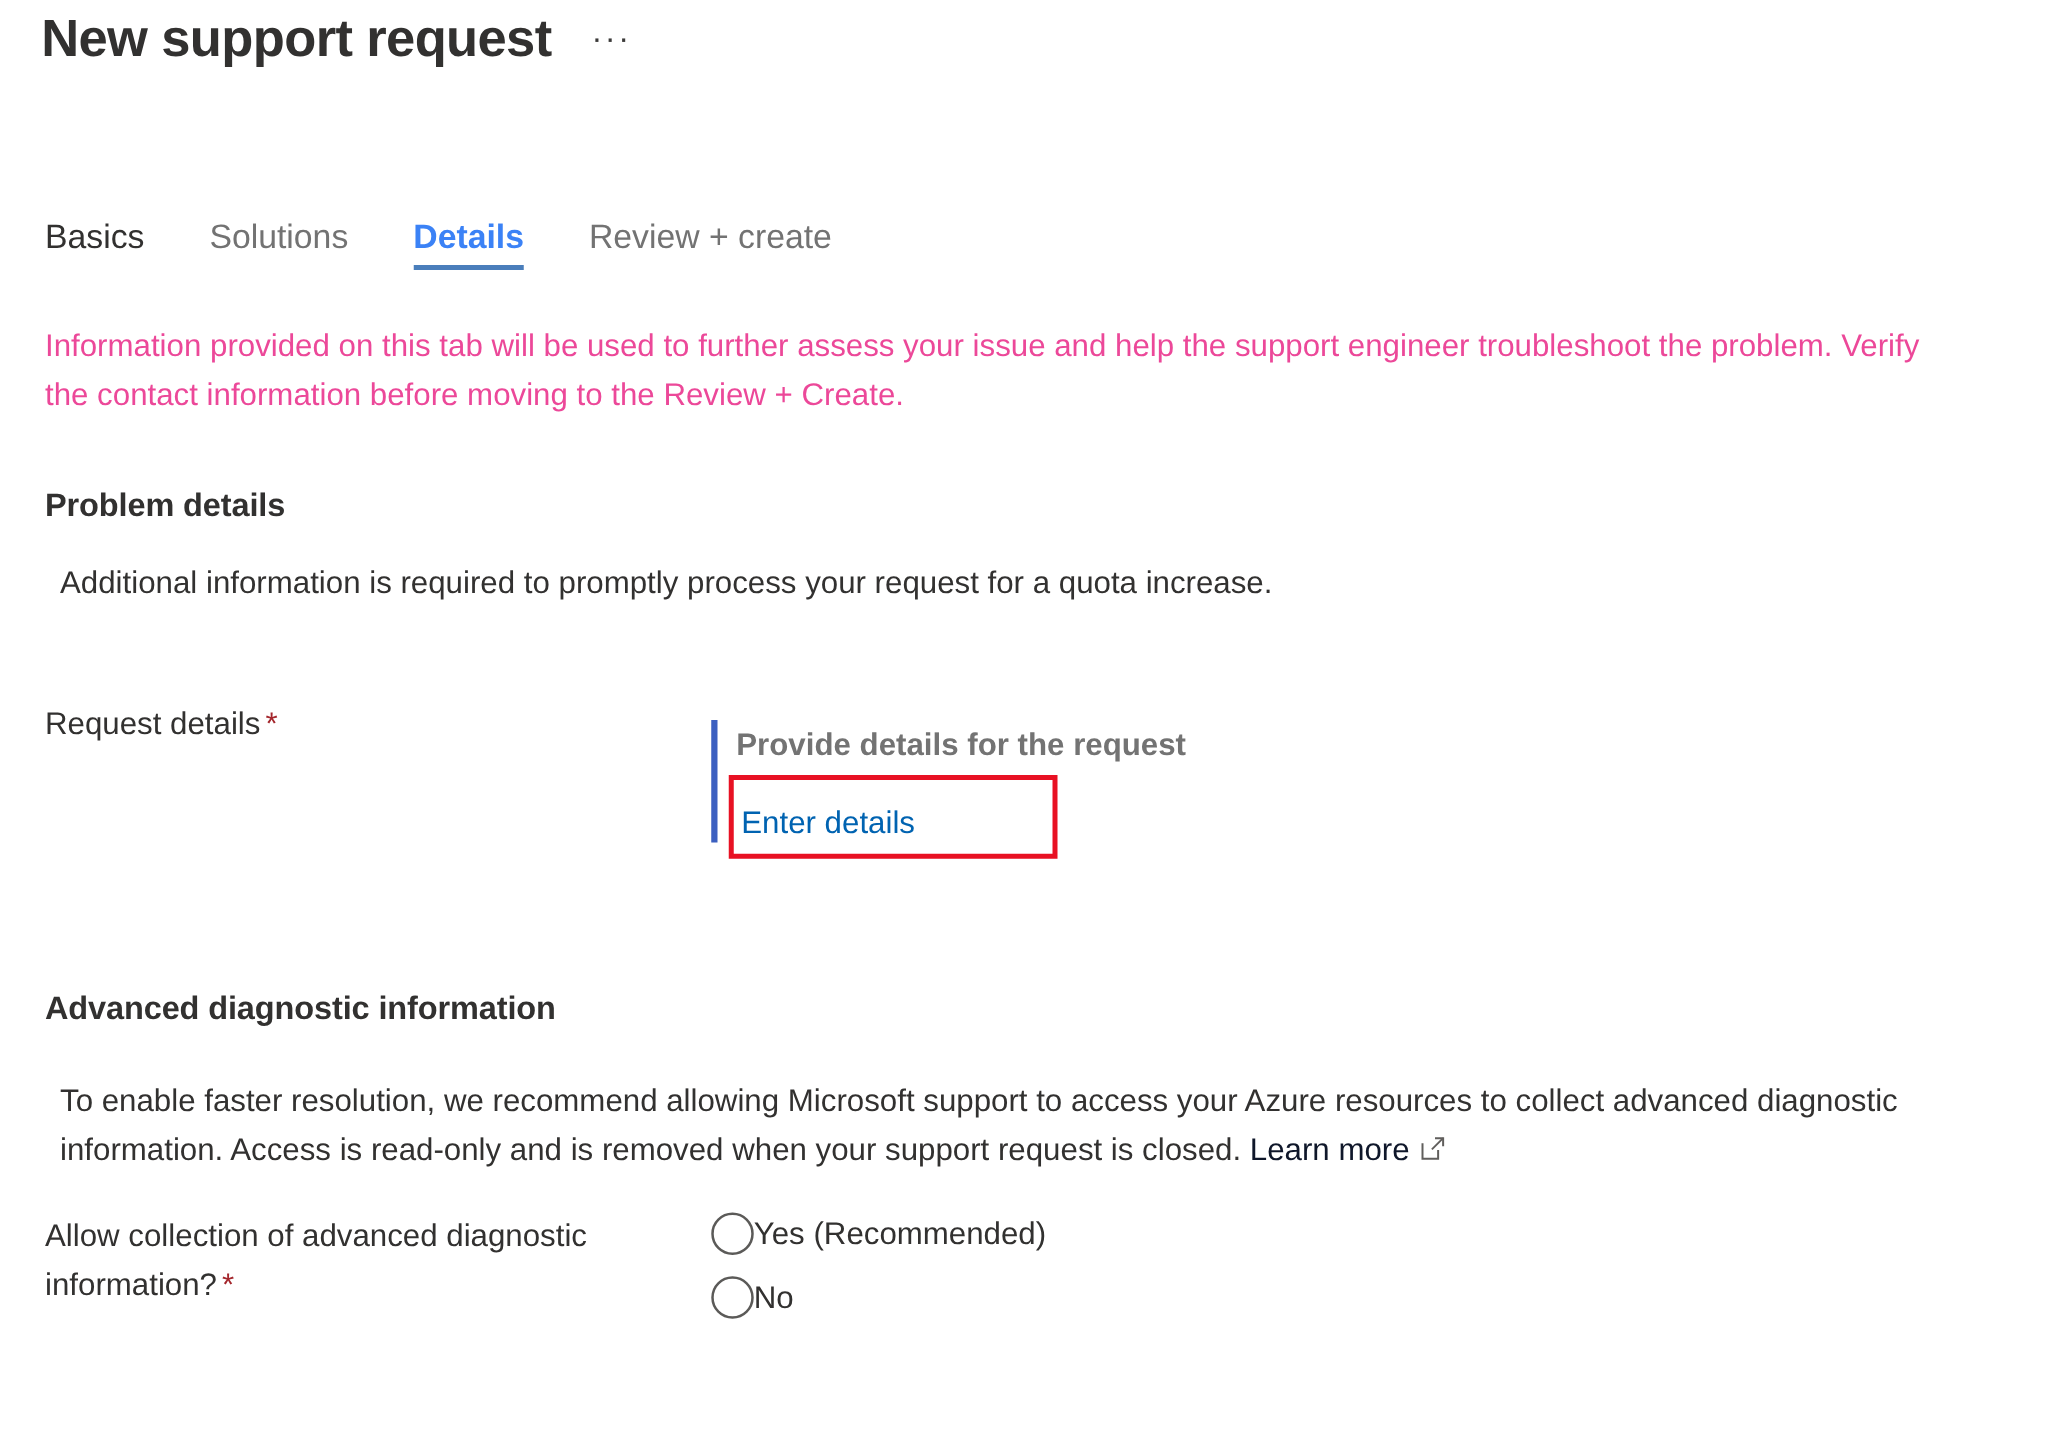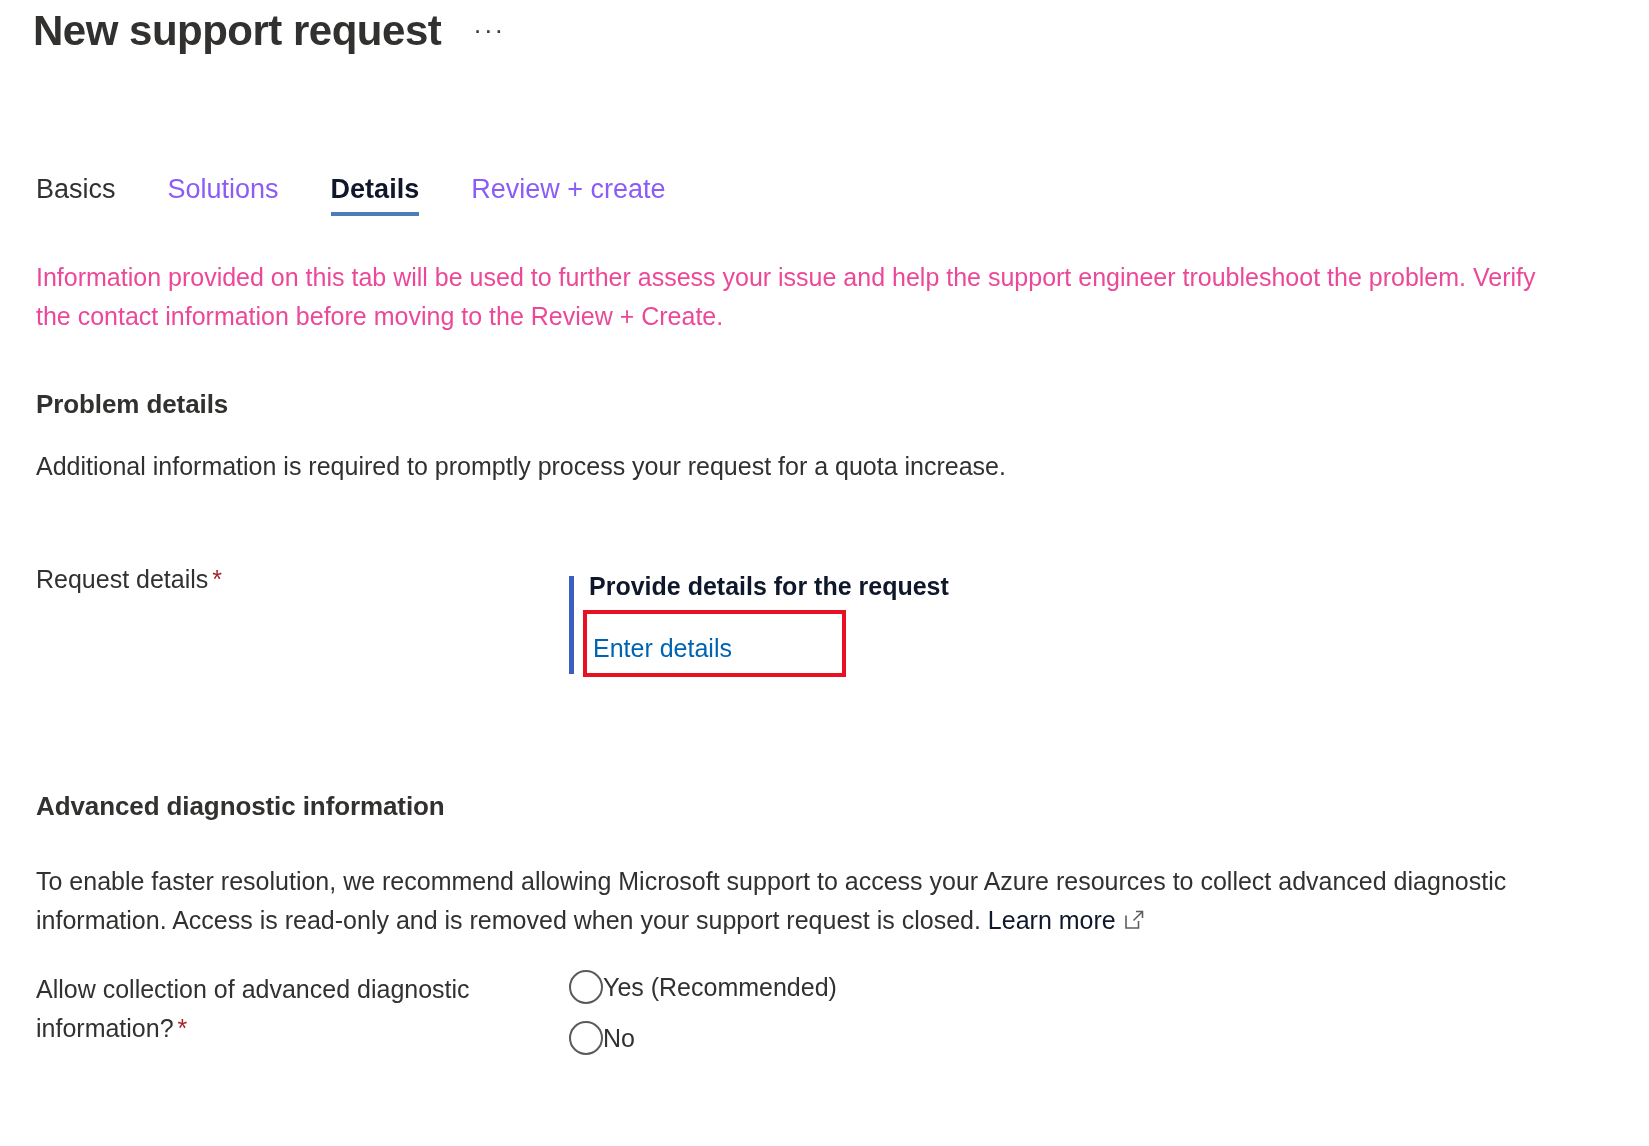--- a/index.html
+++ b/index.html
@@ -64,29 +64,29 @@
     display: flex;
     align-items: center;
     gap: 0px;
   }
   .tab {
     position: relative;
     font-size: 27px;
     line-height: 34px;
     padding: 0 26px 16px 0;
     margin-right: 26px;
-    color: #8b5cf6;
+    color: #737373;
     cursor: pointer;
     white-space: nowrap;
   }
   .tab.enabled {
     color: #323130;
   }
   .tab.active {
-    color: #0f172a;
+    color: #3b82f6;
     font-weight: 600;
   }
   .tab.active .tab-underline {
     position: absolute;
     left: 0;
     right: 26px;
     bottom: 6px;
     height: 4px;
     background: #4a7ebb;
   }
@@ -107,21 +107,21 @@
     font-size: 26px;
     font-weight: 700;
     color: #323130;
     letter-spacing: -0.1px;
   }
   #problem-details-heading { left: 36px; top: 368px; margin-top: 21px; }
   #advanced-heading { left: 36px; top: 791px; }
 
   .sub-paragraph {
     position: absolute;
-    left: 36px;
+    left: 48px;
     font-size: 25px;
     line-height: 39px;
     color: #323130;
   }
   #problem-paragraph { top: 447px; width: 1500px; }
   #advanced-paragraph { top: 862px; width: 1520px; }
 
   .link {
     color: #0f172a;
     text-decoration: none;
@@ -172,23 +172,23 @@
     background: #3b5fc0;
   }
 
   .control-inner {
     padding-left: 20px;
   }
 
   .control-title {
     font-size: 25px;
     font-weight: 700;
-    color: #0f172a;
+    color: #737373;
     line-height: 36px;
-    margin-top: 8px;
+    margin-top: 18px;
     white-space: nowrap;
   }
 
   .enter-details-wrap {
     position: relative;
     display: inline-block;
     margin-top: 10px;
   }
   .enter-details-link {
     display: inline-block;

